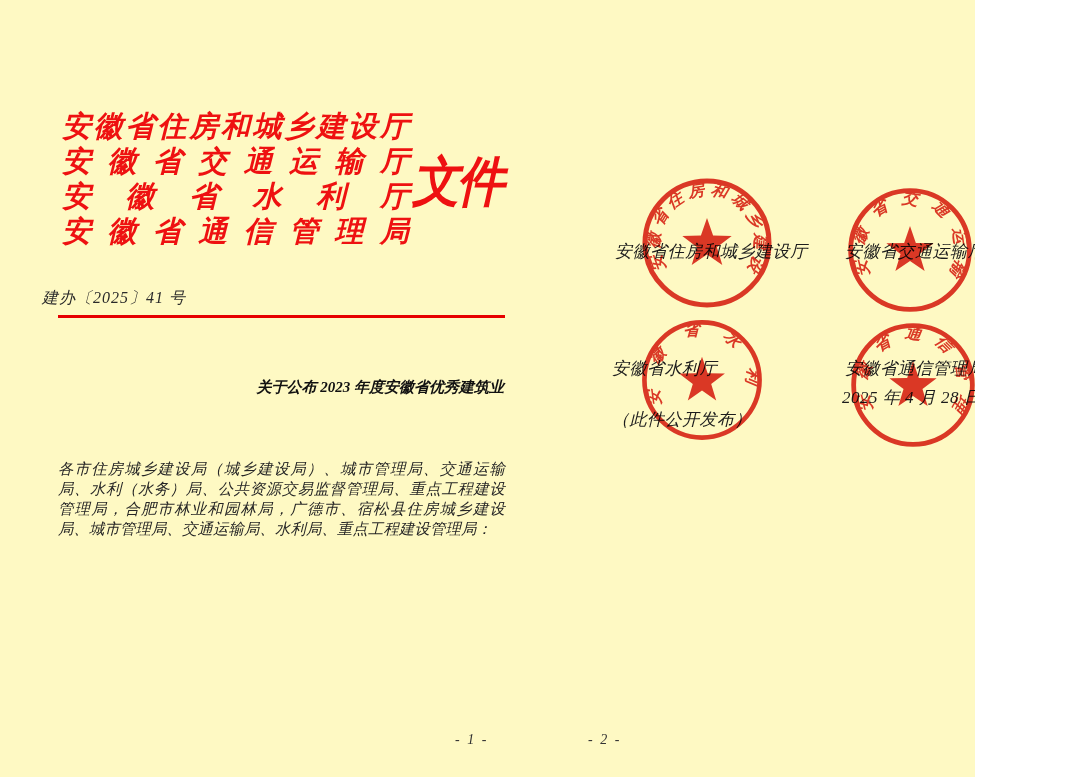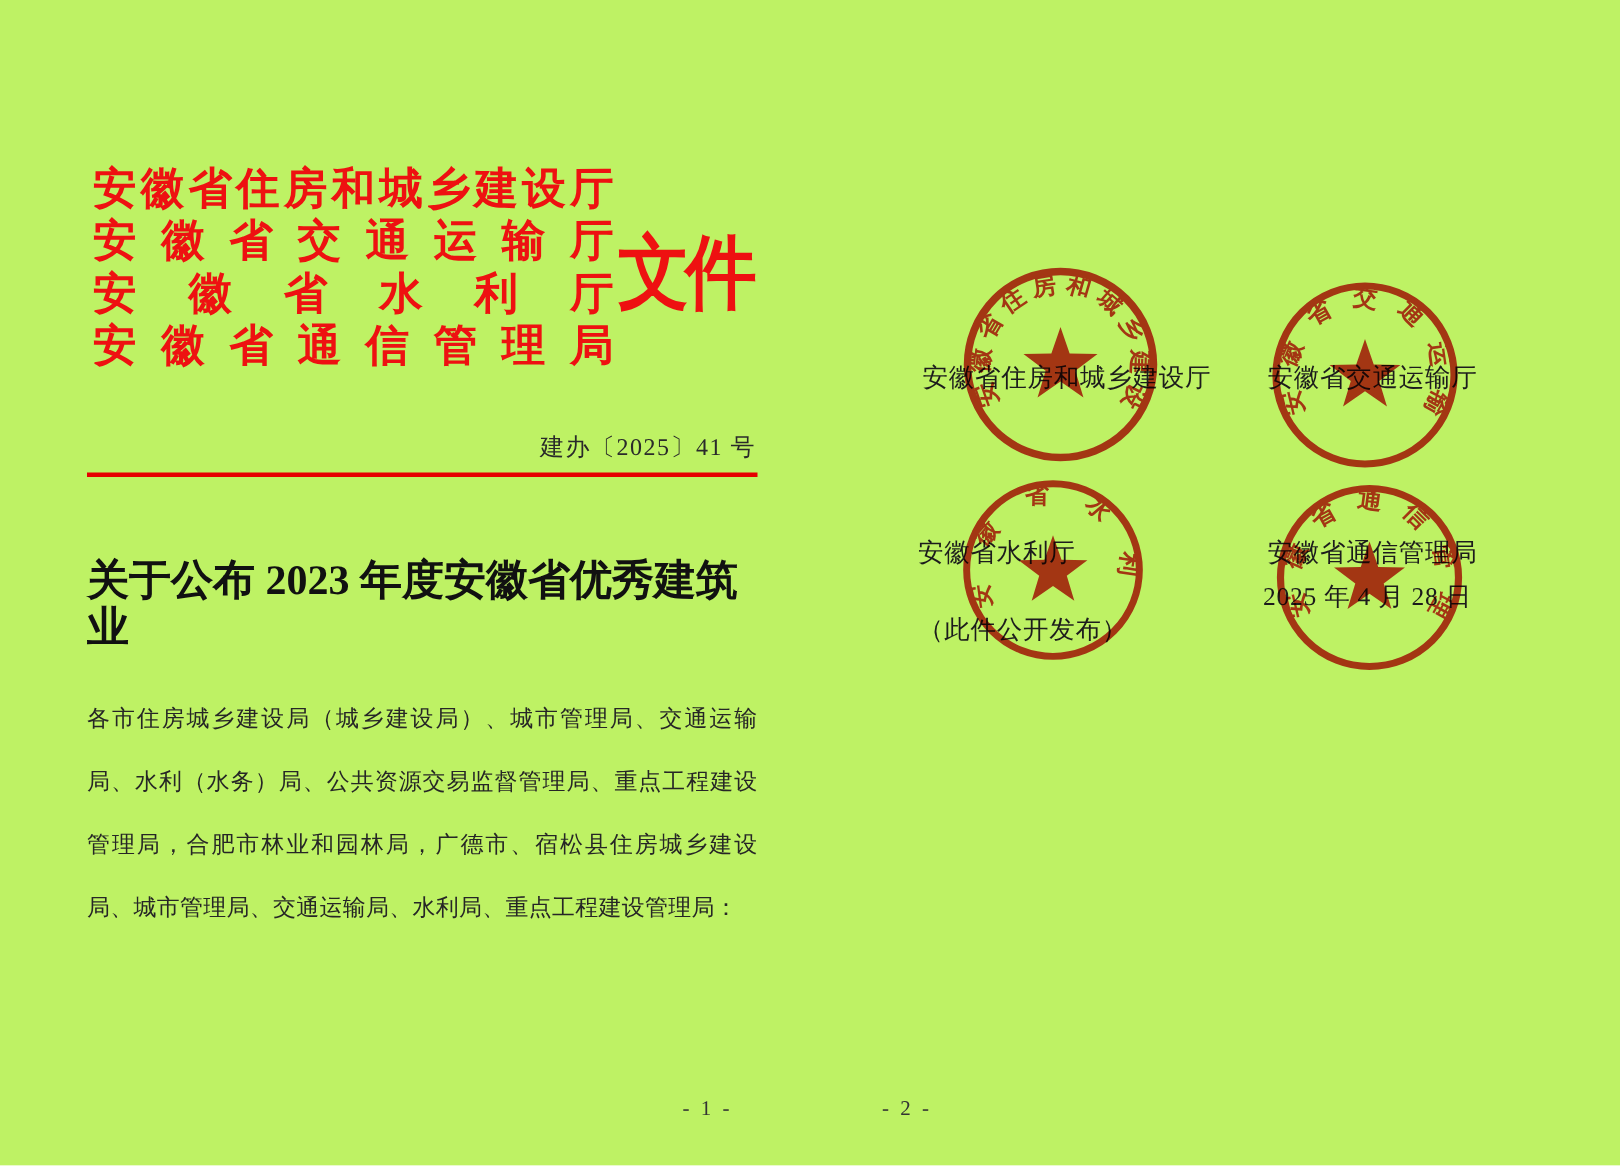--- a/index.html
+++ b/index.html
@@ -1,24 +1,25 @@
 <!DOCTYPE html>
 <html><head>
 <meta charset="utf-8">
 <style>
   * { margin: 0; padding: 0; box-sizing: border-box; }
   html, body { background: #ffffff; }
   .canvas {
     position: relative;
-    width: 1080px;
+    width: 975px;
     height: 777px;
-    background: #bef264;
+    background: #fef9c3;
     overflow: hidden;
     font-family: "Liberation Serif", "DejaVu Serif", serif;
     color: #1f1f1f;
+    font-style: italic;
   }
   .abs { position: absolute; }
 
   
   .gov-names {
     left: 62px; top: 109px; width: 347px;
     color: #ee1111;
     font-weight: bold;
     font-size: 29px;
   }
@@ -33,42 +34,42 @@
     left: 412px; top: 146px;
     color: #ee1111;
     font-weight: bold;
     font-size: 54px;
     letter-spacing: -3px;
     transform: scaleX(0.88);
     transform-origin: left top;
     white-space: nowrap;
   }
   .doc-number {
-    left: 58px; top: 288px; width: 446px;
-    text-align: right;
+    left: 42px; top: 288px; width: 446px;
+    text-align: left;
     font-size: 16px;
     letter-spacing: 1px;
     color: #2a2a2a;
   }
   .red-rule {
     left: 58px; top: 315px; width: 447px; height: 3px;
     background: #e60000;
   }
   .doc-title {
     left: 58px; top: 372px; width: 446px;
-    text-align: left;
-    font-size: 28px;
+    text-align: right;
+    font-size: 15px;
     font-weight: bold;
     line-height: 31px;
     color: #111;
   }
   .doc-body {
     left: 58px; top: 459px; width: 447px;
     font-size: 15.3px;
-    line-height: 42px;
+    line-height: 20px;
     text-align: justify;
     text-justify: inter-character;
     color: #262626;
     letter-spacing: 0.2px;
   }
   .doc-body p.indent { text-indent: 2em; }
   .page-num {
     font-size: 14px;
     color: #333;
     letter-spacing: 2px;

